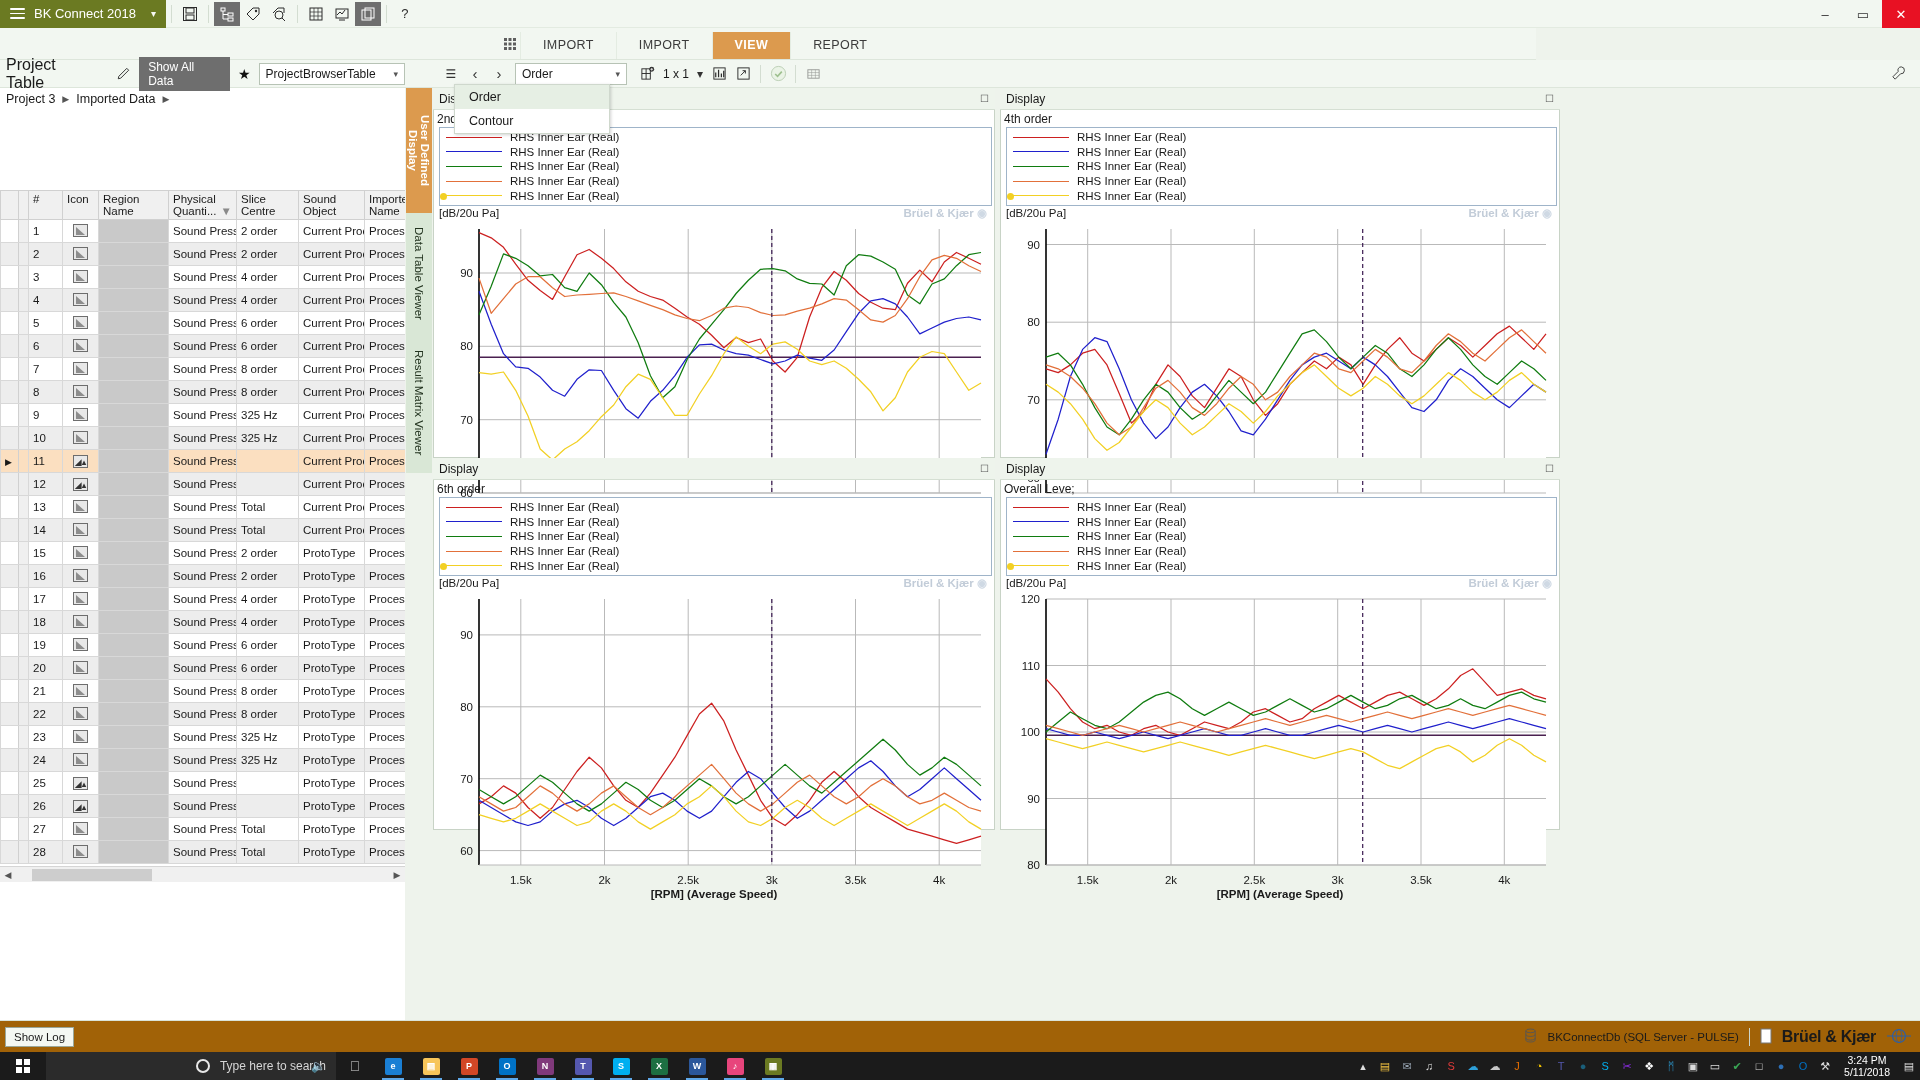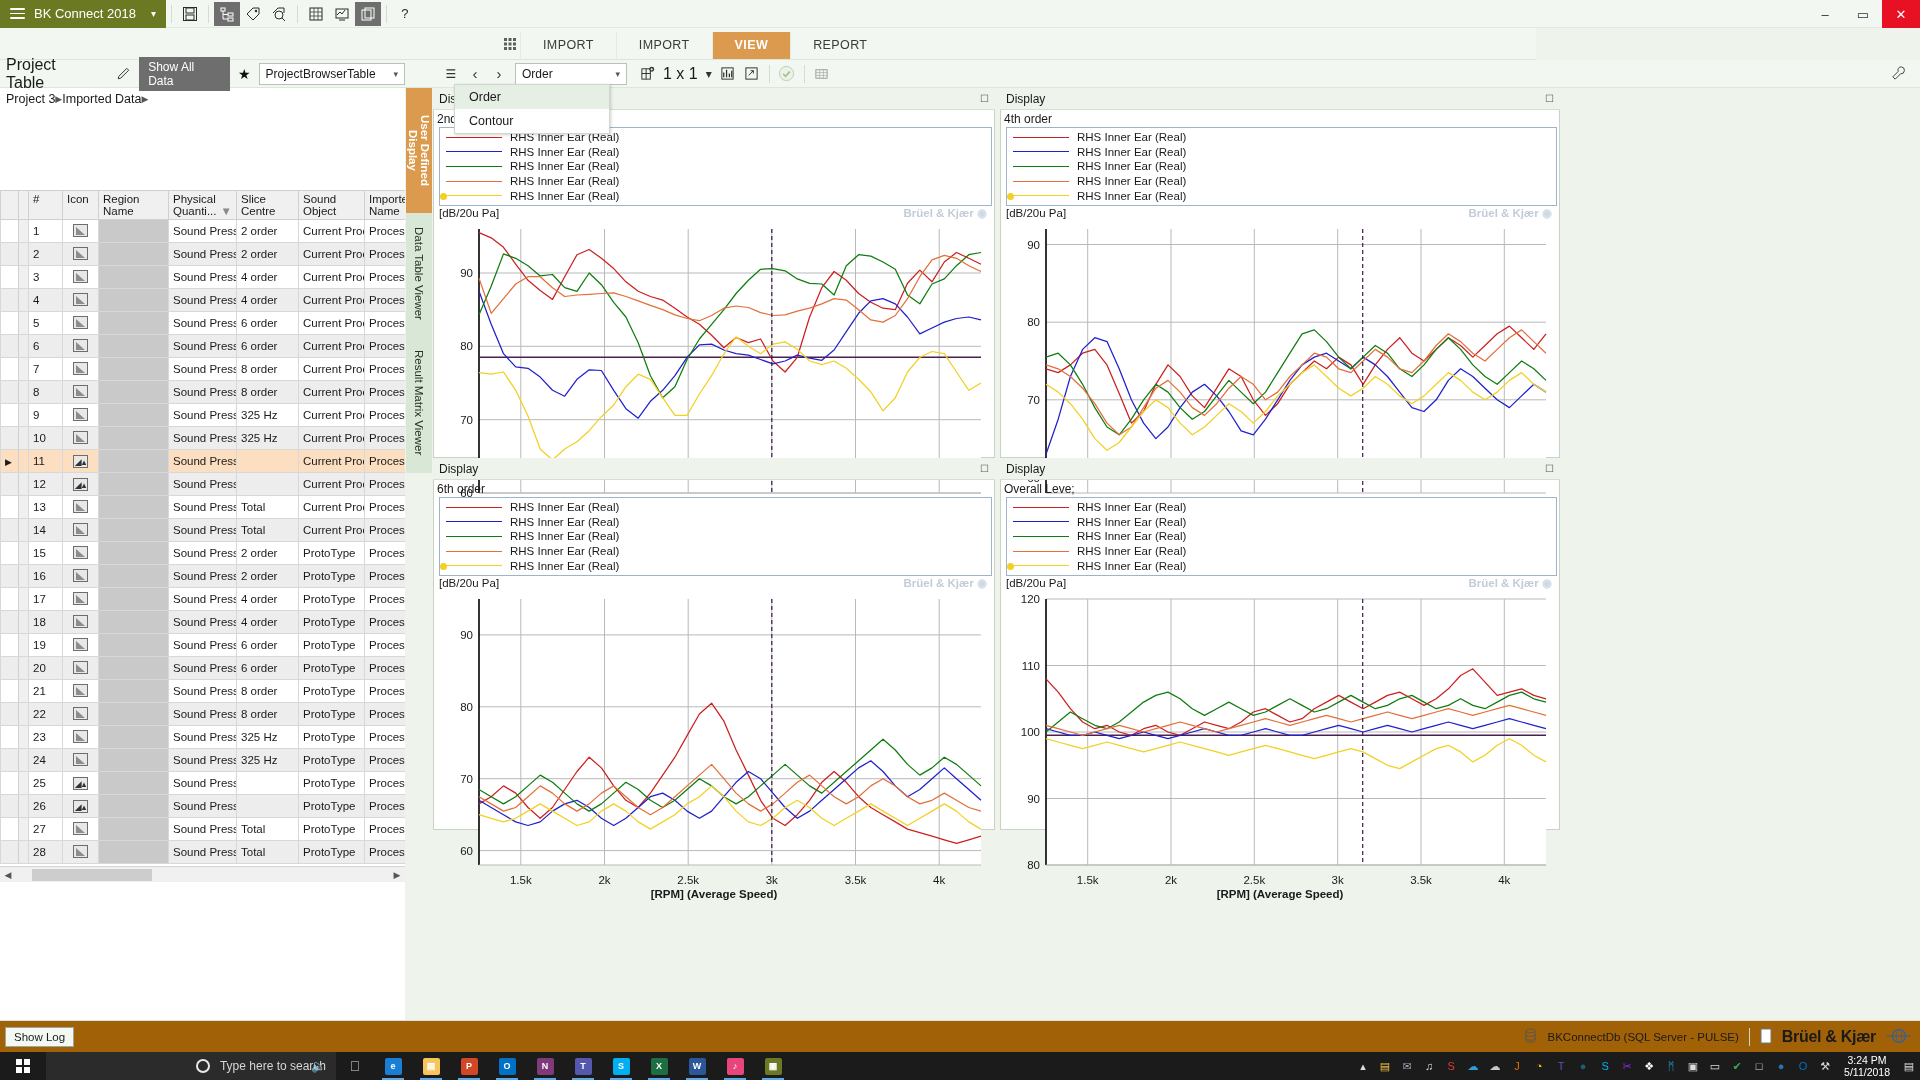--- a/index.html
+++ b/index.html
@@ -72,21 +72,21 @@
   }
   .pb-row2 .ptbl { font-size:16px; padding-right:12px; }
   .btn-dark {
     background:#6e6e6e; color:#fff; font-size:12px; padding:3px 9px;
   }
   .star { font-size:14px; color:#111; padding:0 4px; }
   .sel-box {
     border:1px solid #b7c3b5; background:#fff; font-size:12px;
     padding:3px 6px; width:150px; display:flex; justify-content:space-between; align-items:center;
   }
-  .crumbs { height:22px; display:flex; align-items:center; font-size:12.5px; padding-left:6px; background:#fff;}
+  .crumbs { height:22px; display:flex; align-items:center; gap:7px; font-size:12.5px; padding-left:6px; background:#fff;}
   .crumbs .arw { color:#555; font-size:9px; }
 
   
   .tbl-wrap { position:absolute; left:0; top:130px; width:405px; height:680px; overflow:hidden; background:#fff; }
   table.pbt { border-collapse:collapse; width:100%; table-layout:fixed; font-size:11.5px; }
   table.pbt th {
     background:#f0f0f0; border:1px solid #d0d0d0; font-weight:normal;
     text-align:left; padding:2px 4px; height:28px; vertical-align:top; font-size:11.5px;
   }
   table.pbt td { border:1px solid #d8d8d8; padding:2px 4px; height:23px; white-space:nowrap; overflow:hidden; }
@@ -333,21 +333,21 @@
         <span style="color:#555; font-size:9px">▾</span>
       </div>
       <div class="mini" style="margin-left:8px">
         <svg width="15" height="15" viewBox="0 0 16 16">
             <rect x="2" y="3" width="9" height="11" fill="none" stroke="#2b2b2b"></rect>
             <path d="M6.5 3v11M2 8h9" stroke="#2b2b2b"></path>
             <circle cx="12.5" cy="3.5" r="2.6" fill="#2b2b2b"></circle>
             <path d="M12.5 2v3M11 3.5h3" stroke="#fff" stroke-width=".8"></path>
           </svg>
       </div>
-      <span style="font-size:16px; padding:0 4px">1 x 1</span>
+      <span style="font-size:12px; padding:0 4px">1 x 1</span>
       <div class="mini" style="width:14px">▾</div>
       <div class="mini">
         <svg width="15" height="15" viewBox="0 0 16 16">
             <rect x="2" y="2" width="12" height="12" fill="none" stroke="#2b2b2b"></rect>
             <path d="M4 12V7M7 12V4M10 12V8M12.5 12V5" stroke="#2b2b2b" stroke-width="1.3"></path>
           </svg>
       </div>
       <div class="mini">
         <svg width="15" height="15" viewBox="0 0 16 16">
             <rect x="2" y="2" width="12" height="12" fill="none" stroke="#2b2b2b"></rect>

